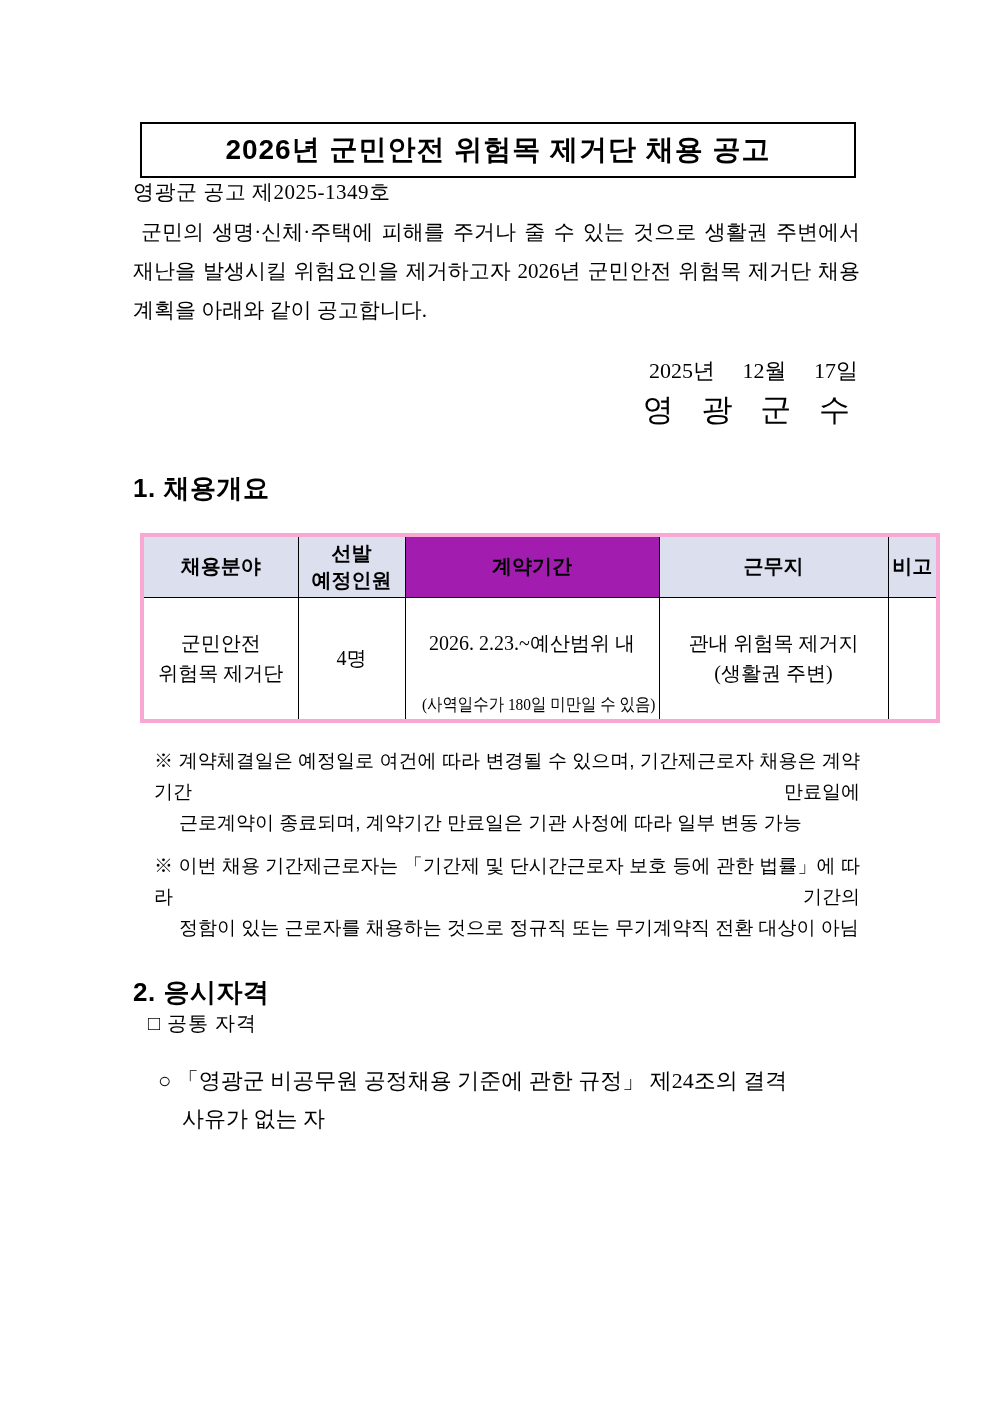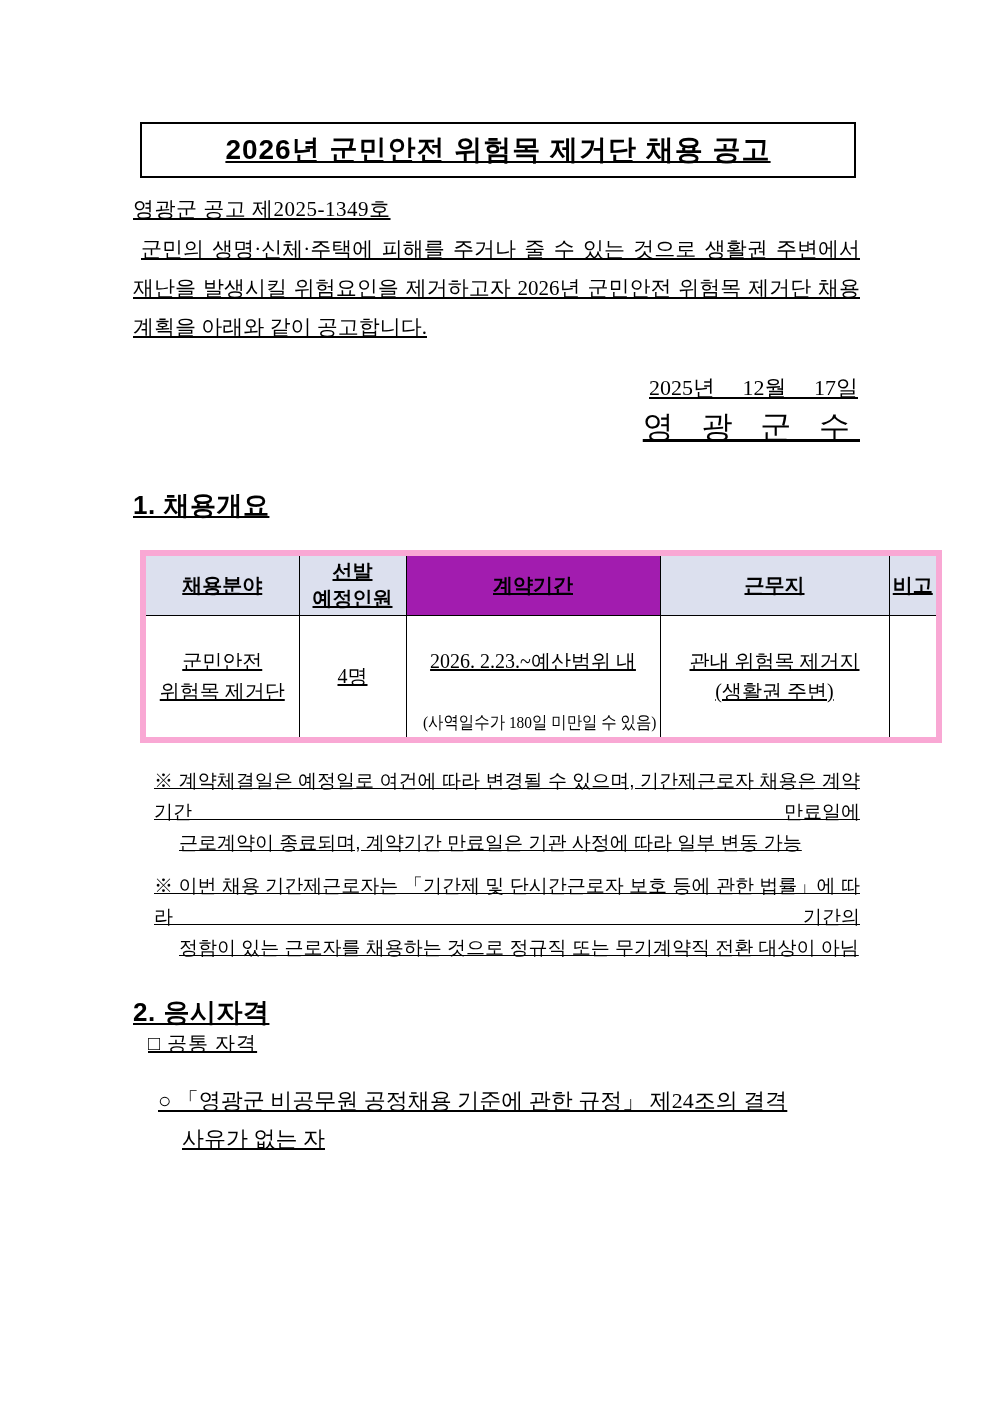--- a/index.html
+++ b/index.html
@@ -6,21 +6,20 @@
   html, body { background: #ffffff; }
   body { font-family: "Liberation Serif", serif; color: #000; }
 
   .page {
     position: relative;
     width: 916px;
     height: 1403px;
     margin: 0 auto;
     background: #ffffff;
     overflow: hidden;
-    text-decoration: underline;
   }
   .content { padding: 0 94px 0 95px; }
 
   
   .title-box {
     margin: 122px 4px 0 7px;
     border: 2px solid #000;
     height: 56px;
     display: flex;
     align-items: center;
@@ -28,21 +27,20 @@
   }
   .title-box .title-text {
     font-family: "Liberation Sans", sans-serif;
     font-weight: bold;
     font-size: 28px;
     letter-spacing: 1px;
     white-space: nowrap;
   }
 
   .doc-number {
-    margin-top: 17px;
     font-size: 21px;
     letter-spacing: 0.5px;
   }
 
   .intro { margin-top: 7px; }
   .intro-line {
     font-size: 21px;
     line-height: 39px;
     text-align: justify;
     text-align-last: justify;
@@ -89,21 +87,21 @@
   table.overview col.c1 { width: 156px; }
   table.overview col.c2 { width: 107px; }
   table.overview col.c3 { width: 254px; }
   table.overview col.c4 { width: 229px; }
   table.overview col.c5 { width: 50px; }
   table.overview th, table.overview td {
     border: 1.5px solid #000;
     text-align: center;
     vertical-align: middle;
   }
-  table.overview { border: 6px solid #f9a8d4; }
+  table.overview { border: 4px solid #f9a8d4; }
   table.overview th {
     background: #dce0ee;
     font-family: "Liberation Sans", sans-serif;
     font-weight: bold;
     font-size: 20px;
     height: 62px;
     white-space: pre-line;
     line-height: 27px;
   }
   table.overview td {

